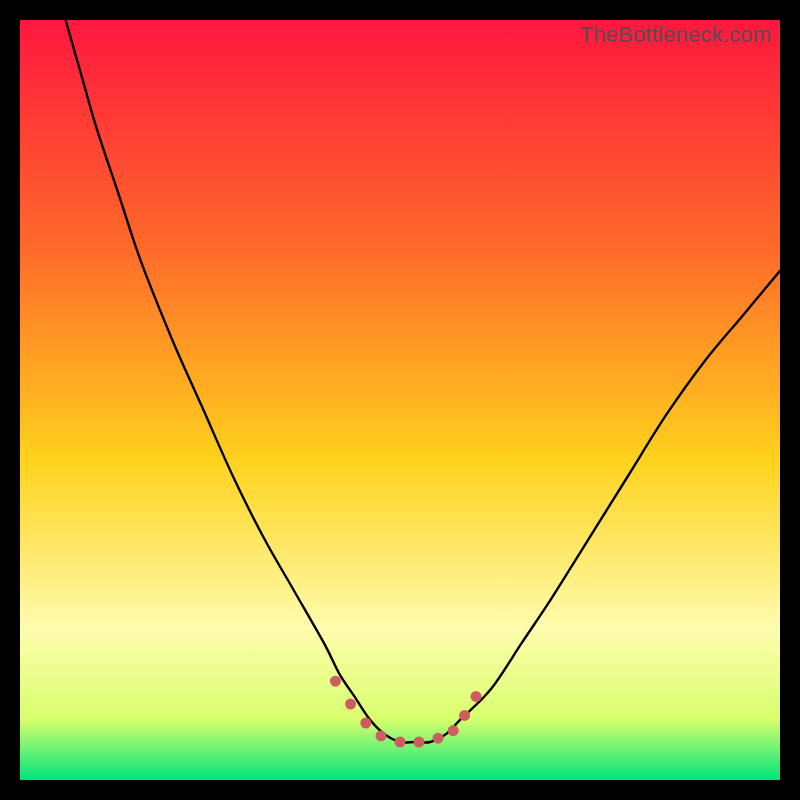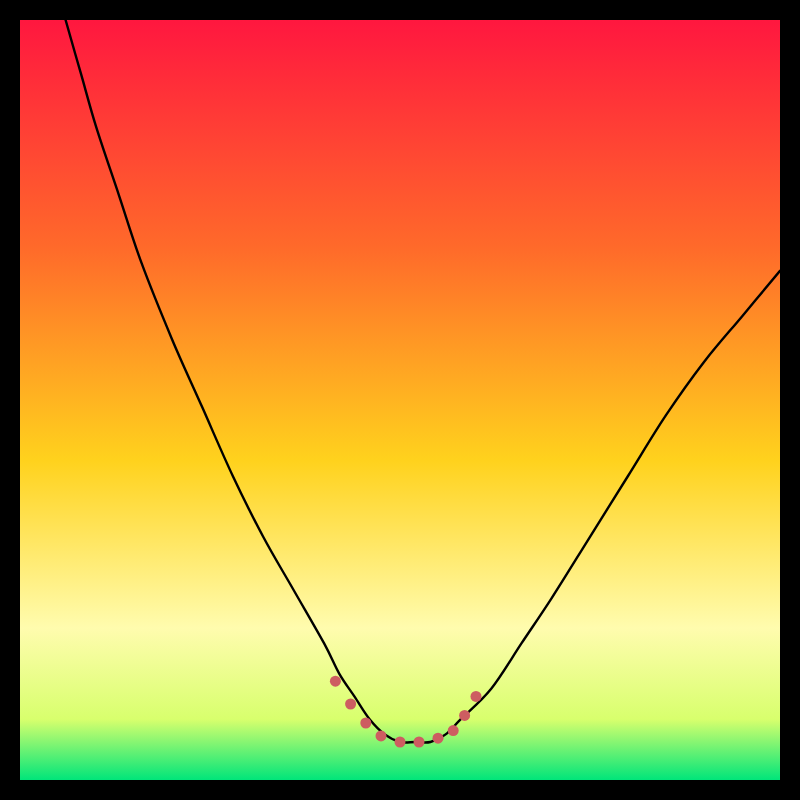--- a/index.html
+++ b/index.html
@@ -5,20 +5,21 @@
   html,body{margin:0;padding:0;width:800px;height:800px;background:#000;overflow:hidden;font-family:Arial,Helvetica,sans-serif}
   .frame{position:absolute;inset:0;background:#000}
   .plot{position:absolute;left:20px;top:20px;width:760px;height:760px;overflow:hidden}
   .watermark{position:absolute;top:22px;right:28px;color:#4e4f50;font-size:22px;font-weight:500;letter-spacing:.2px;z-index:4;pointer-events:none}
   svg{display:block}
 </style>
 </head>
 <body>
 
 <div class="frame">
+  <div class="watermark">TheBottleneck.com</div>
   <div class="plot">
     <svg id="chart-svg" width="760" height="760" viewBox="0 0 760 760" preserveAspectRatio="none">
       <defs>
         <linearGradient id="bg-grad" x1="0" y1="0" x2="0" y2="1">
           <stop id="g0" offset="0%" stop-color="#ff173f"></stop>
           <stop id="g1" offset="30%" stop-color="#ff6a2a"></stop>
           <stop id="g2" offset="58%" stop-color="#ffd21d"></stop>
           <stop id="g3" offset="80%" stop-color="#fffcae"></stop>
           <stop id="g4" offset="92%" stop-color="#d8ff6d"></stop>
           <stop id="g5" offset="100%" stop-color="#00e57a"></stop>

